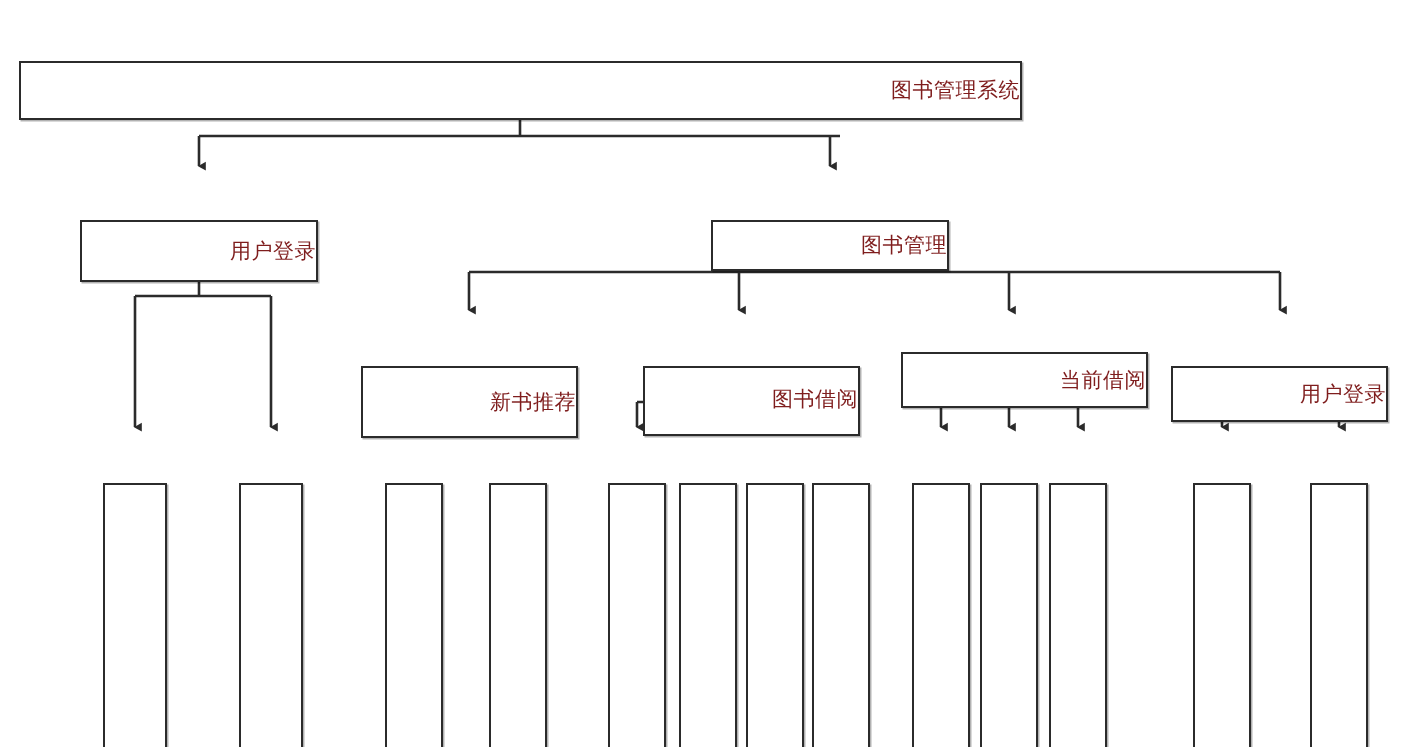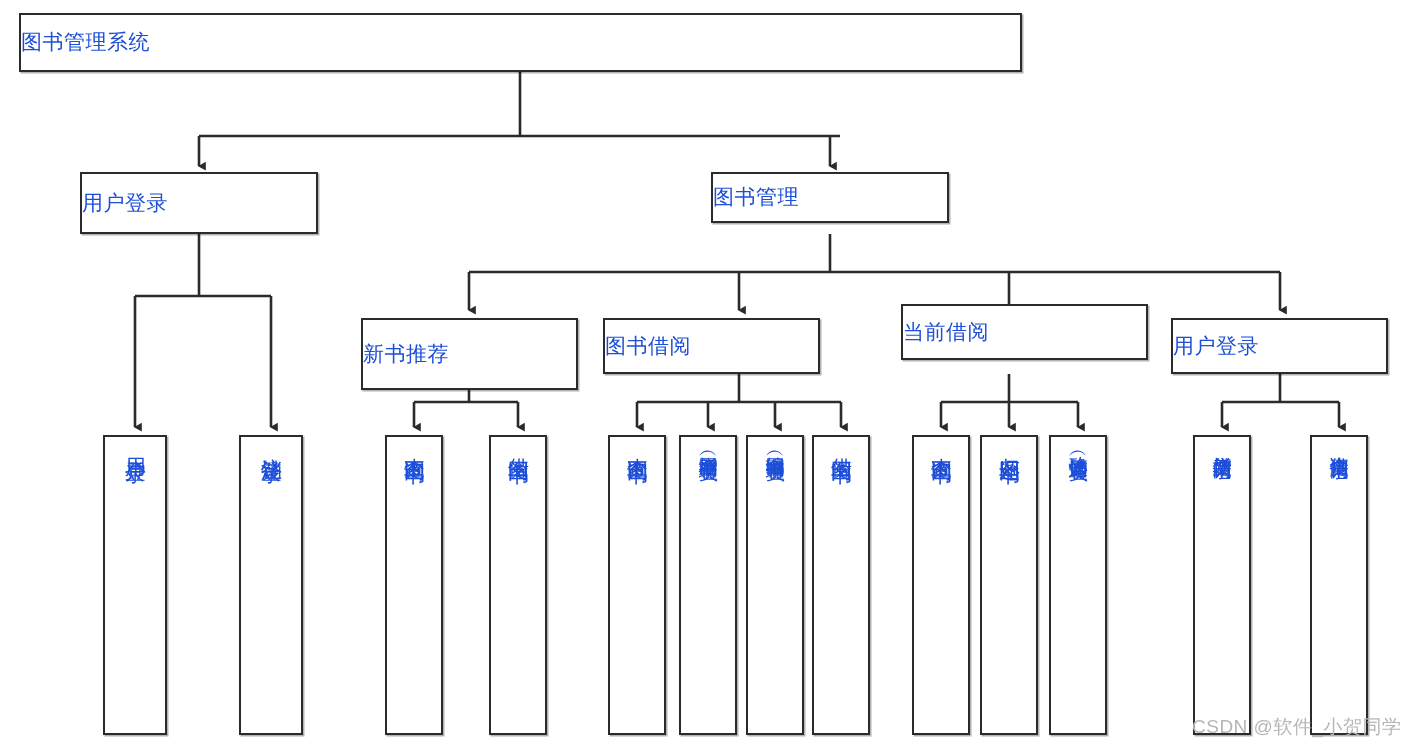--- a/index.html
+++ b/index.html
@@ -17,25 +17,26 @@
     background: #ffffff;
     overflow: hidden;
   }
   .node {
     position: absolute;
     box-sizing: border-box;
     border: 2px solid #2b2b2b;
     background: #ffffff;
     display: flex;
     align-items: center;
-    justify-content: flex-start;
-    color: #1d4ed8;
+    justify-content: flex-end;
+    color: #7f1d1d;
     line-height: 1.18;
     text-align: center;
     box-shadow: 1.5px 1.5px 0 rgba(0,0,0,0.30);
+    margin-top: 48px;
   }
   .node.horiz {
     font-size: 21px;
     letter-spacing: 0.5px;
   }
   .node.vert {
     writing-mode: vertical-rl;
     text-orientation: upright;
     font-size: 21px;
     letter-spacing: 2px;
@@ -123,21 +124,21 @@
   <div class="node horiz" style="left:80px; top:172px; width:238px; height:62px;">
     <span>用户登录</span>
   </div>
   <div class="node horiz" style="left:711px; top:172px; width:238px; height:51px;">
     <span>图书管理</span>
   </div>
 
   <div class="node horiz" style="left:361px; top:318px; width:217px; height:72px;">
     <span>新书推荐</span>
   </div>
-  <div class="node horiz" style="left:603px; top:318px; width:217px; height:56px;">
+  <div class="node horiz" style="left:643px; top:318px; width:217px; height:70px;font-family:Liberation Mono, monospace;">
     <span>图书借阅</span>
   </div>
   <div class="node horiz" style="left:901px; top:304px; width:247px; height:56px;">
     <span>当前借阅</span>
   </div>
   <div class="node horiz" style="left:1171px; top:318px; width:217px; height:56px;">
     <span>用户登录</span>
   </div>
 
   <div class="node vert" style="left:103px; top:435px; width:64px; height:300px;">
@@ -177,15 +178,14 @@
     <span>确认归还（管理员）</span>
   </div>
 
   <div class="node vert small" style="left:1193px; top:435px; width:58px; height:300px;">
     <span>新增借阅记录</span>
   </div>
   <div class="node vert small" style="left:1310px; top:435px; width:58px; height:300px;">
     <span>查询借阅记录</span>
   </div>
 
-  <div class="watermark" style="left:1192px; top:714px;">CSDN @软件_小贺同学</div>
 
 </div>
 
 </body></html>

